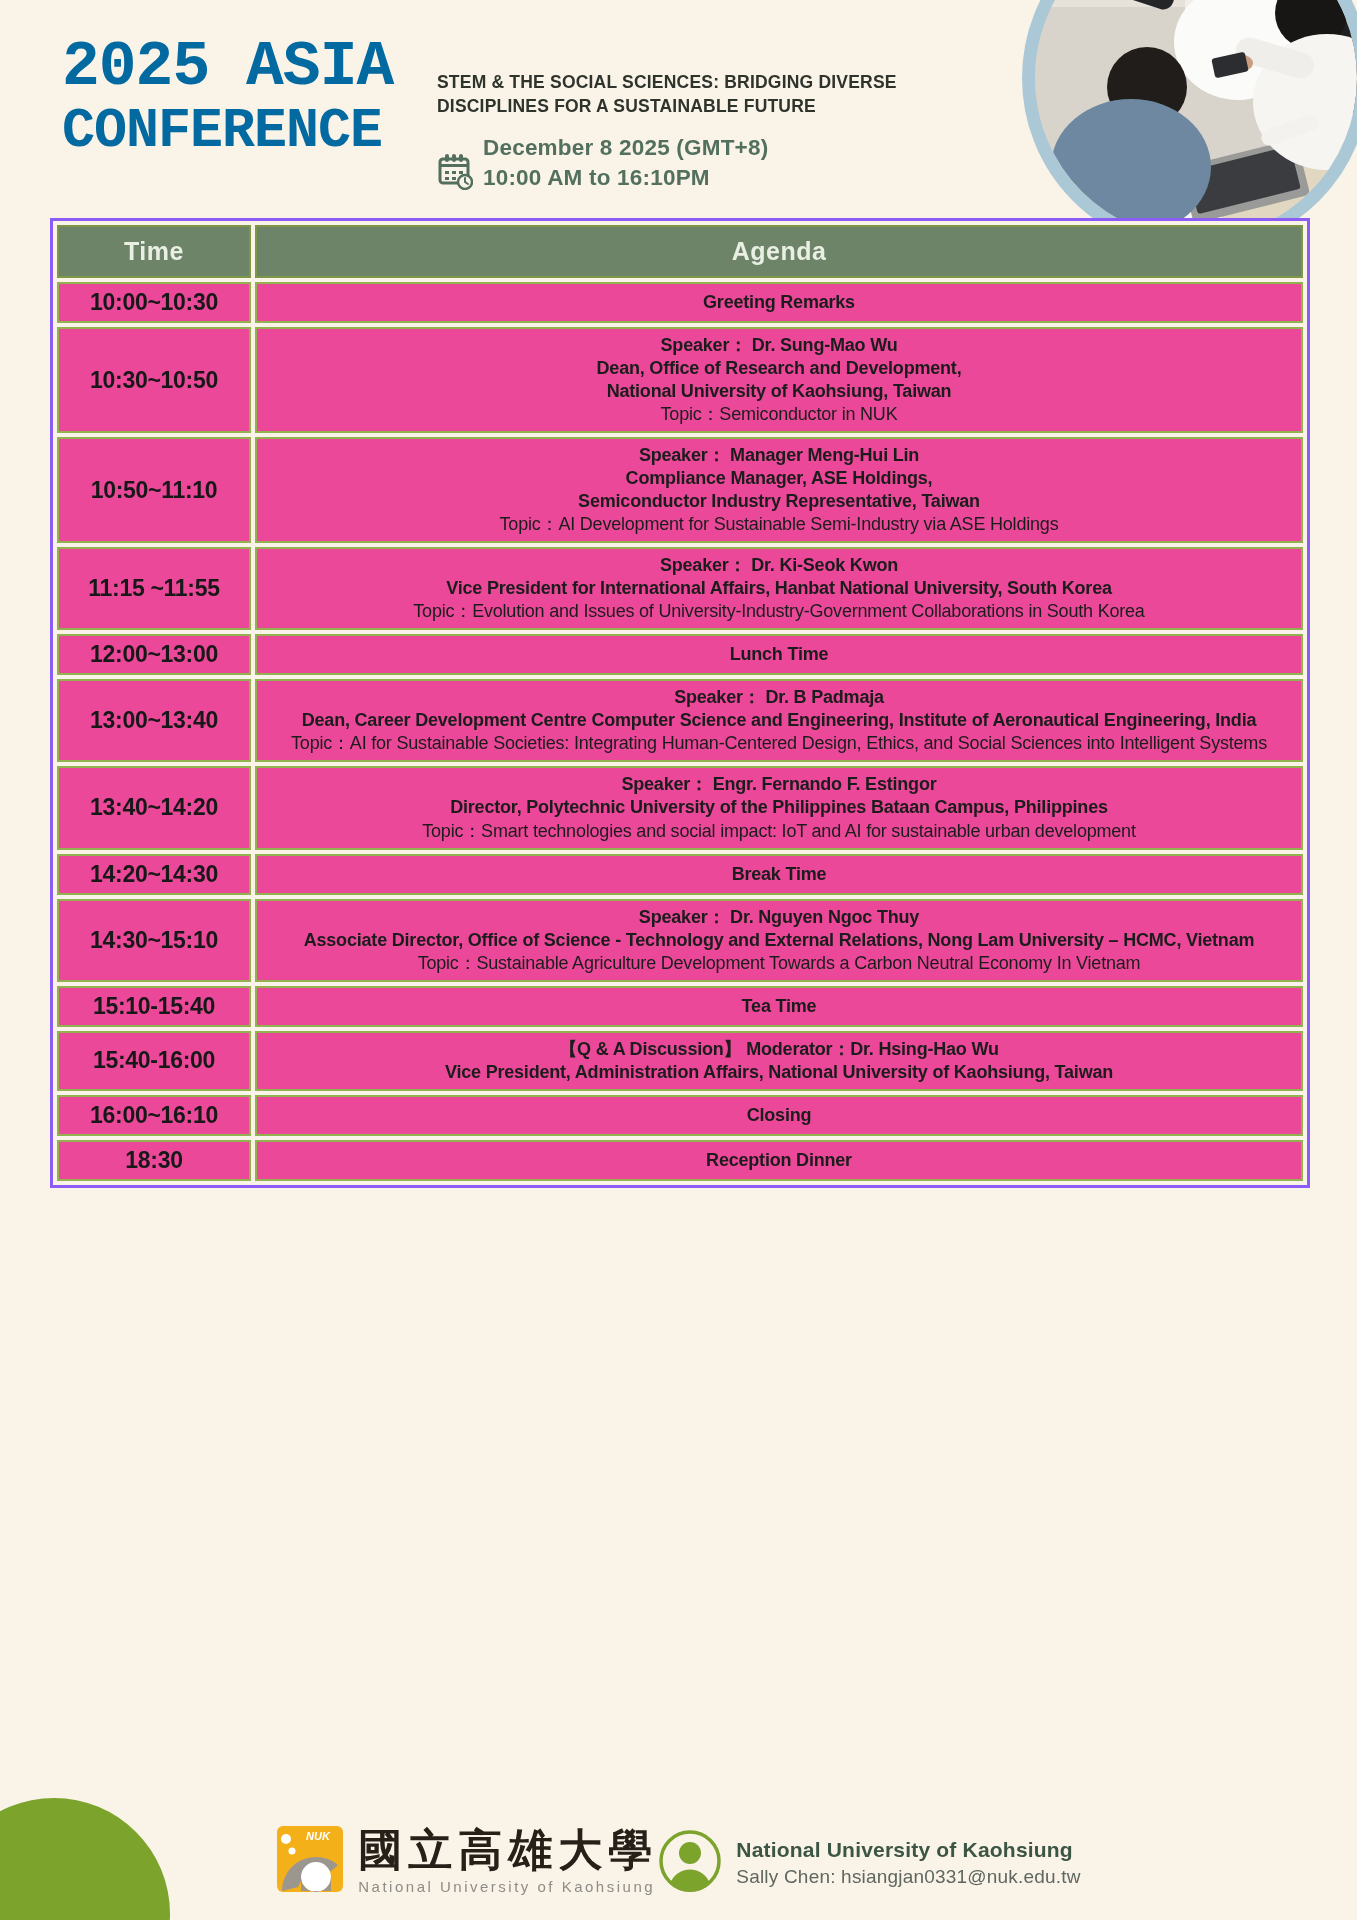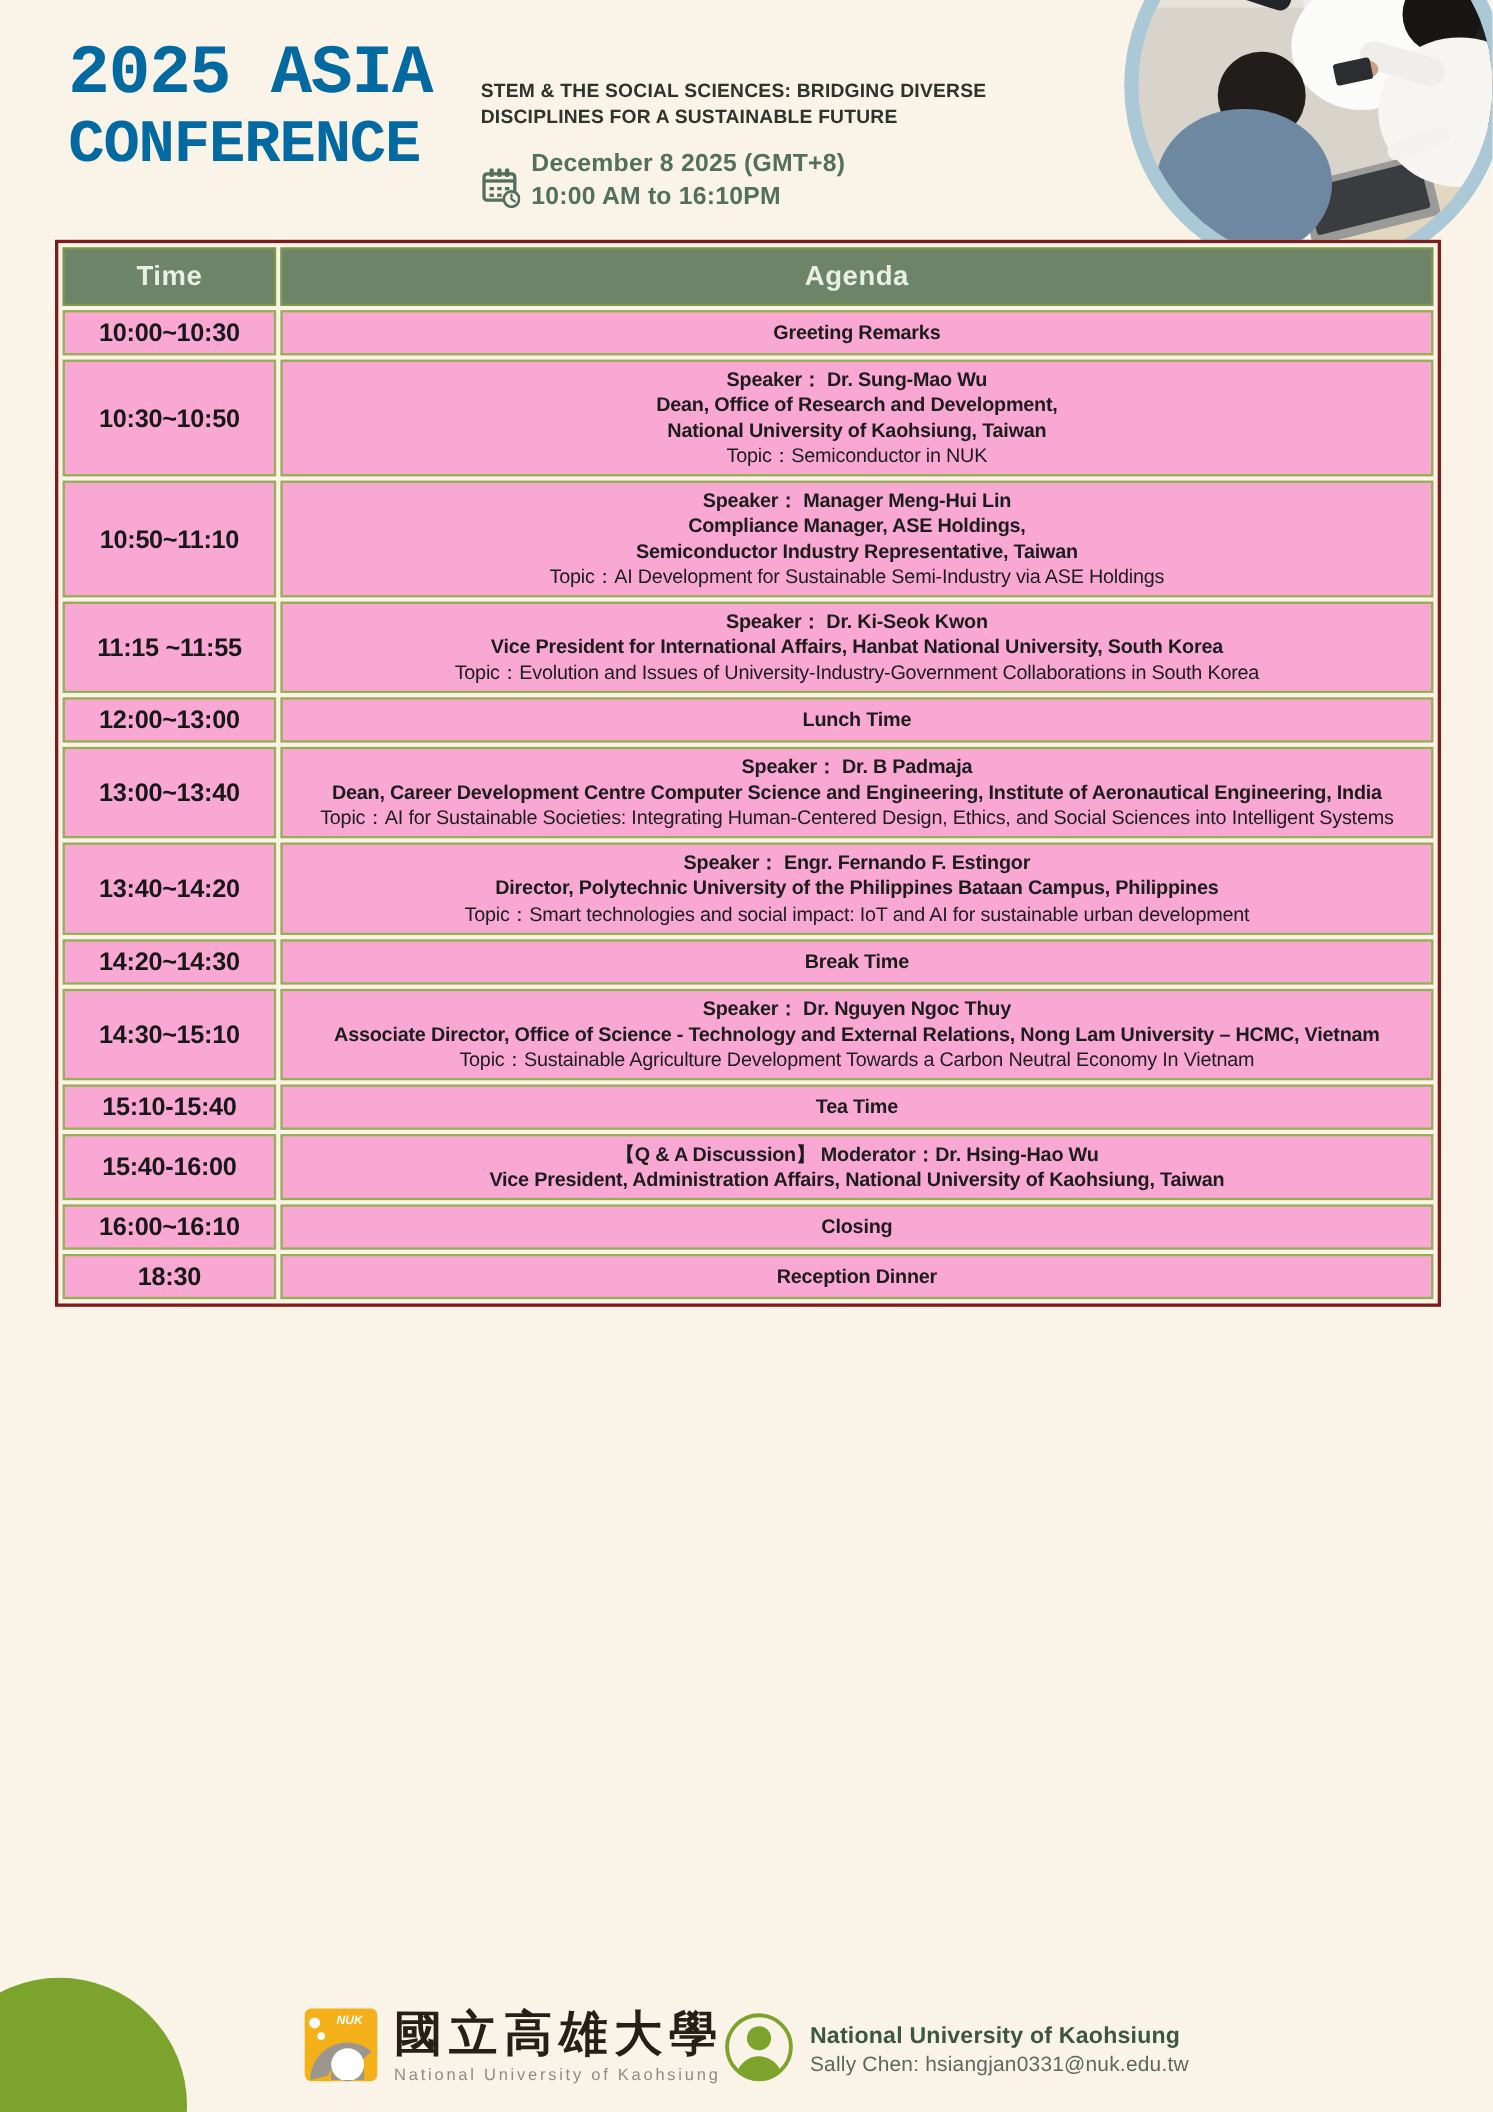--- a/index.html
+++ b/index.html
@@ -39,34 +39,34 @@
   .photo-circle{
     position:absolute;left:1022px;top:-96px;
     width:322px;height:322px;border-radius:50%;
     border:13px solid #abc8d6;
     overflow:hidden;background:#d6d2ca;
   }
   
   .agenda-table{
     position:absolute;left:50px;top:218px;
     width:1260px;
-    border:3px solid #7f1d1d;
+    border:3px solid #8b5cf6;
     border-collapse:separate;border-spacing:4px;
     background:#faf3e8;
     table-layout:fixed;
   }
   .agenda-table th{
     background:#6d8469;color:#e9f0e3;
     font-size:25px;font-weight:bold;
     padding:10px 6px;border:2px solid #7d9746;
     letter-spacing:0.5px;
   }
   .col-time{width:178px;}
   .agenda-table td{
-    background:#f9a8d4;border:2px solid #92b14f;
+    background:#ec4899;border:2px solid #92b14f;
     padding:5px 10px;text-align:center;vertical-align:middle;
   }
   td.time-cell{
     font-weight:bold;font-size:23px;letter-spacing:-0.3px;
     white-space:nowrap;padding:5px 2px;
   }
   .agenda-line{
     font-size:18px;line-height:1.28;letter-spacing:-0.2px;
     color:#1c1c1c;
   }

